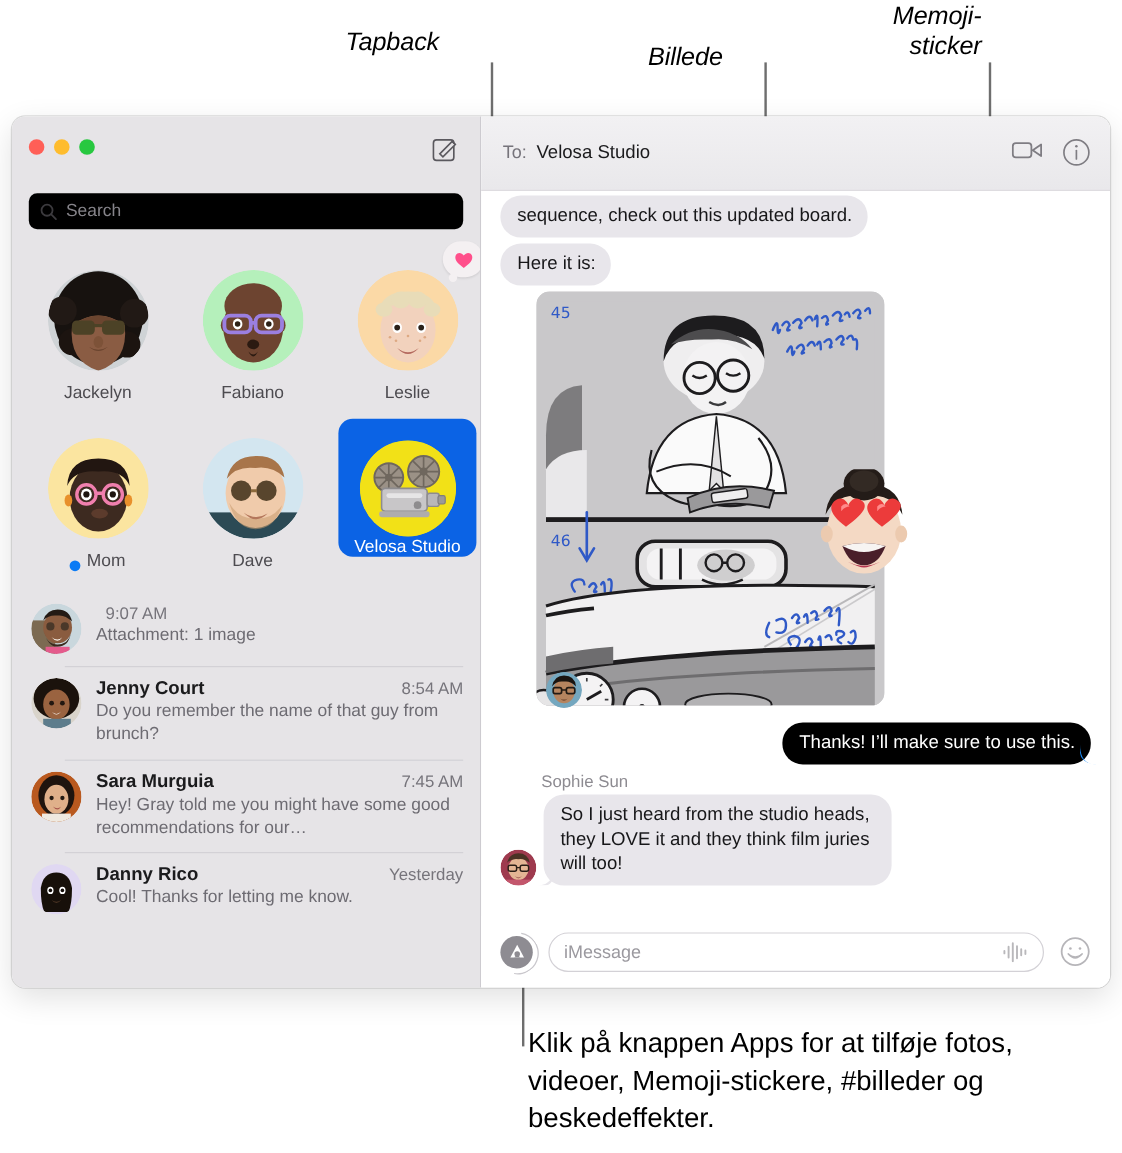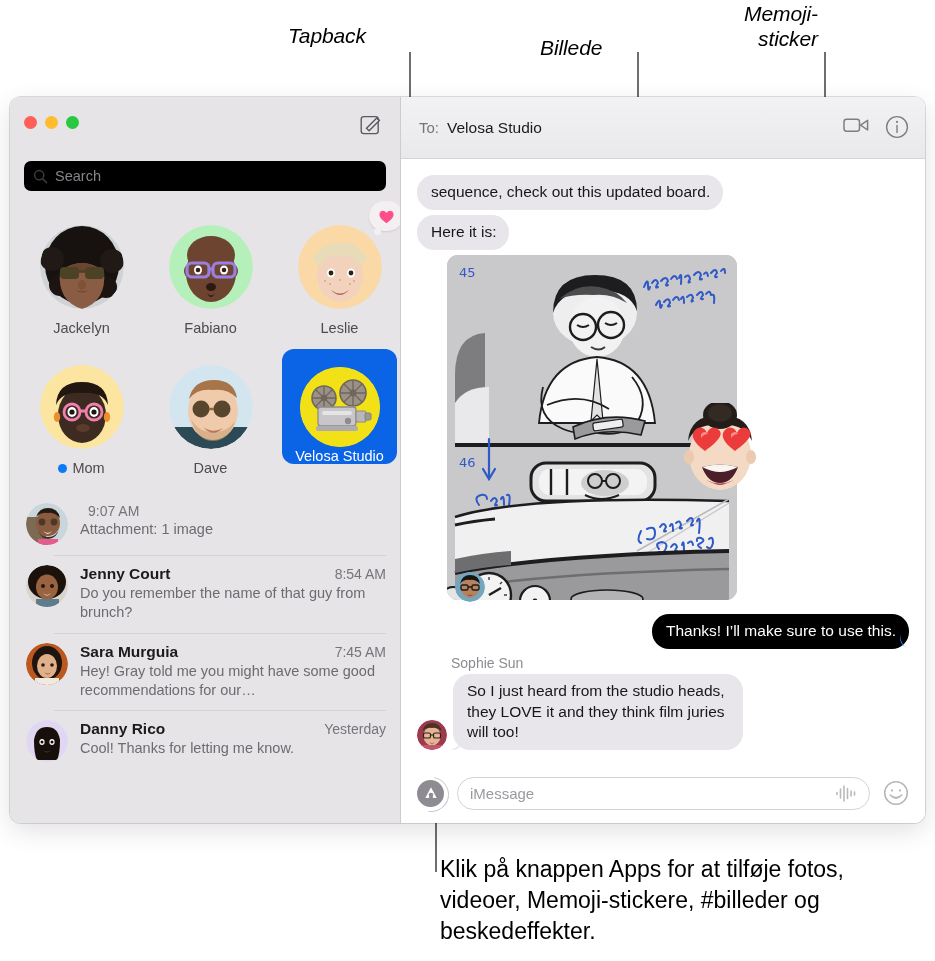--- a/index.html
+++ b/index.html
@@ -69,21 +69,21 @@
   .pin .av{
     width:84px;height:84px;border-radius:50%;overflow:hidden;position:relative;
     display:block;
   }
   .pin.selected .av{width:80px;height:80px;}
   .pin .nm{
     display:block;font-size:14.5px;color:#4d4b50;margin-top:-4px;
     white-space:nowrap;
   }
   .pin.selected .nm{color:#fff;position:relative;top:-12px;}
-  .pin .nmrow{display:flex;align-items:flex-start;justify-content:center;gap:5px;}
+  .pin .nmrow{display:flex;align-items:flex-end;justify-content:center;gap:5px;}
   .unread{width:9px;height:9px;border-radius:50%;background:#0b7bf5;flex:0 0 auto;}
 
   .tapback{
     position:absolute;right:-6px;top:-8px;width:34px;height:30px;
     background:#f4f0f2;border-radius:15px;
     display:flex;align-items:center;justify-content:center;
     box-shadow:0 1px 2px rgba(0,0,0,.10);
   }
   .tapback:after{
     content:"";position:absolute;left:5px;bottom:-4px;width:7px;height:7px;
@@ -540,21 +540,21 @@
         <svg viewBox="0 0 24 24" width="24" height="24" fill="none" stroke="#55535a" stroke-width="1.4">
           <circle cx="12" cy="12" r="10.4"></circle>
           <circle cx="12" cy="6.9" r="1.05" fill="#55535a" stroke="none"></circle>
           <path d="M12 10.4 V17.4" stroke-linecap="round"></path>
         </svg>
       </span>
     </div>
 
     <div class="thread">
 
-      <div class="row" style="margin-top:16px;">
+      <div class="row" style="margin-top:4px;">
         <div class="bub in">sequence, check out this updated board.</div>
       </div>
 
       <div class="row">
         <div class="bub in">Here it is:</div>
       </div>
 
       <div class="sb-wrap">
         <div class="sb">
           <svg viewBox="0 0 290 345" width="290" height="345">

